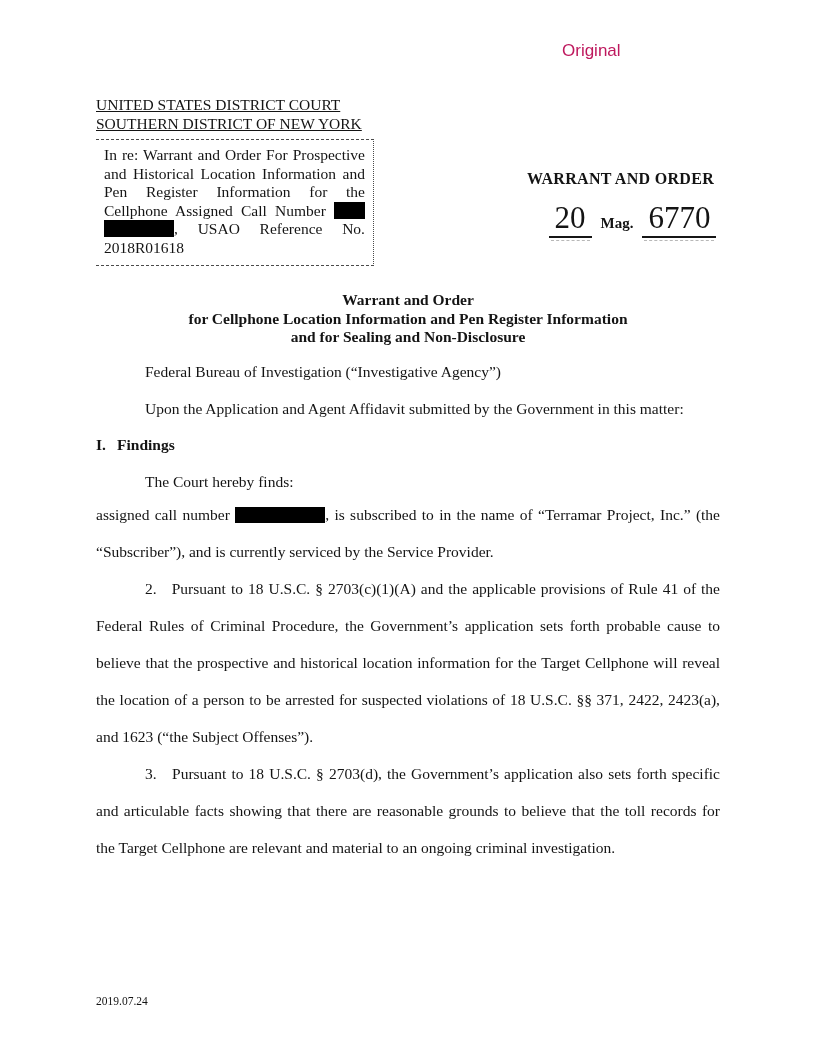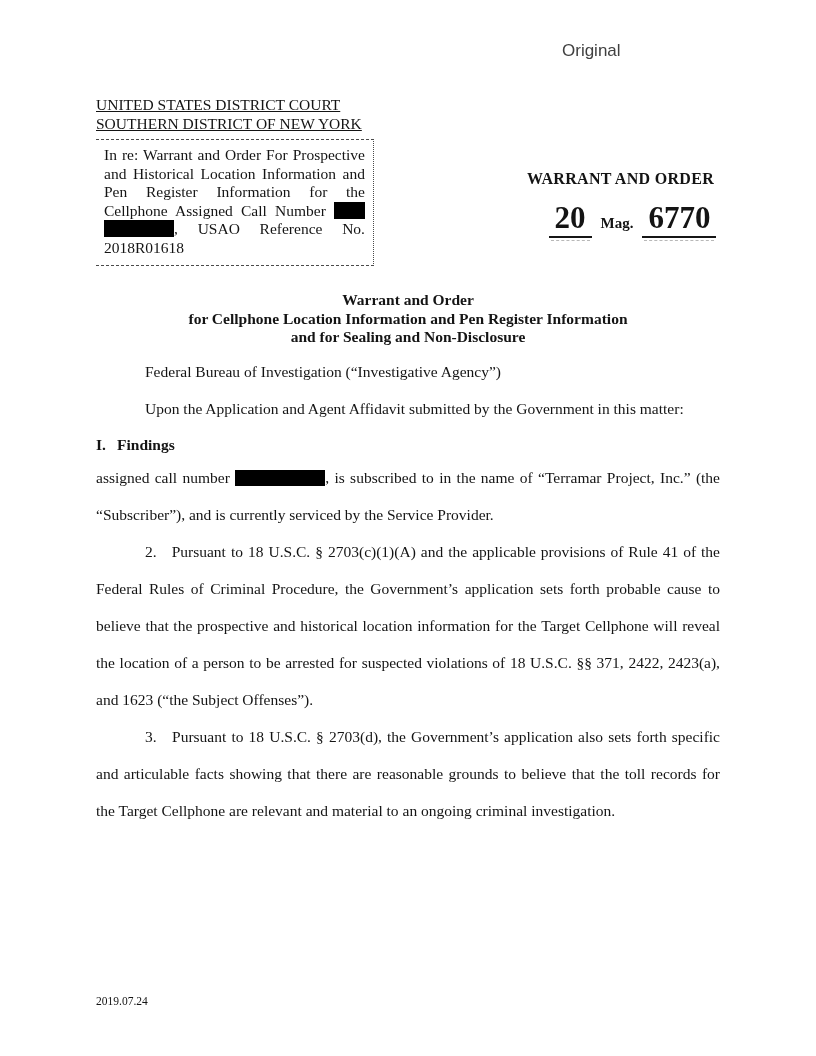--- a/index.html
+++ b/index.html
@@ -35,21 +35,21 @@
   
   .warrant-label {
     position:absolute; left:478px; top:170px; width:285px;
     text-align:center; font-weight:bold; font-size:16px; letter-spacing:0.3px;
   }
   .docket {
     position:absolute; left:535px; top:201px; width:195px;
     display:flex; align-items:baseline; justify-content:center; gap:9px;
   }
   .docket-num {
-    font-size:31px; font-weight:bold; line-height:34px;
+    font-size:31px; font-weight:normal; line-height:34px;
     border-bottom:2.5px solid #161616;
     padding:0 6px 1px 6px;
     position:relative;
   }
   .docket-num::after {
     content:""; position:absolute; left:2px; right:2px; bottom:-5px;
     border-bottom:1.5px dashed #b8b8b8;
   }
   .docket-mag { font-size:15px; font-weight:bold; }
   
@@ -77,21 +77,21 @@
     vertical-align:-3px;
   }
   
   .footer { position:absolute; left:96px; top:995px; font-size:11.5px; }
 </style>
 </head>
 <body>
 
 <div class="page">
 
-  <div class="original" style="color: #404040;">Original</div>
+  <div class="original" style="color: #be185d;">Original</div>
 
   <div class="court">
     <div>UNITED STATES DISTRICT COURT</div>
     <div>SOUTHERN DISTRICT OF NEW YORK</div>
   </div>
 
   <div class="caption-box" id="caption-box">
       <div class="cap-line just">In re: Warrant and Order For Prospective</div>
       <div class="cap-line just">and Historical Location Information and</div>
       <div class="cap-line just">Pen Register Information for the</div>
@@ -115,20 +115,23 @@
     </div>
 
   <div class="body" id="body-blocks">
       <div class="blk plain indent">
         <div class="line">Federal Bureau of Investigation (“Investigative Agency”)</div>
       </div>
       <div class="blk plain indent">
         <div class="line">Upon the Application and Agent Affidavit submitted by the Government in this matter:</div>
       </div>
       <div class="blk heading"><span class="h-label">I.</span><span>Findings</span></div>
+      <div class="blk plain indent">
+        <div class="line">The Court hereby finds:</div>
+      </div>
       <div class="blk para">
         <div class="line just">assigned call number <span class="redact" style="width:90px;height:16px"></span>, is subscribed to in the name of “Terramar Project, Inc.” (the</div>
         <div class="line">“Subscriber”), and is currently serviced by the Service Provider.</div>
       </div>
       <div class="blk para">
         <div class="line just" style="text-indent: 49px; font-family: Liberation Serif, serif;">2.&nbsp;&nbsp;&nbsp;Pursuant to 18 U.S.C. § 2703(c)(1)(A) and the applicable provisions of Rule 41 of the</div>
         <div class="line just">Federal Rules of Criminal Procedure, the Government’s application sets forth probable cause to</div>
         <div class="line just">believe that the prospective and historical location information for the Target Cellphone will reveal</div>
         <div class="line just">the location of a person to be arrested for suspected violations of 18 U.S.C. §§ 371, 2422, 2423(a),</div>
         <div class="line">and 1623 (“the Subject Offenses”).</div>

